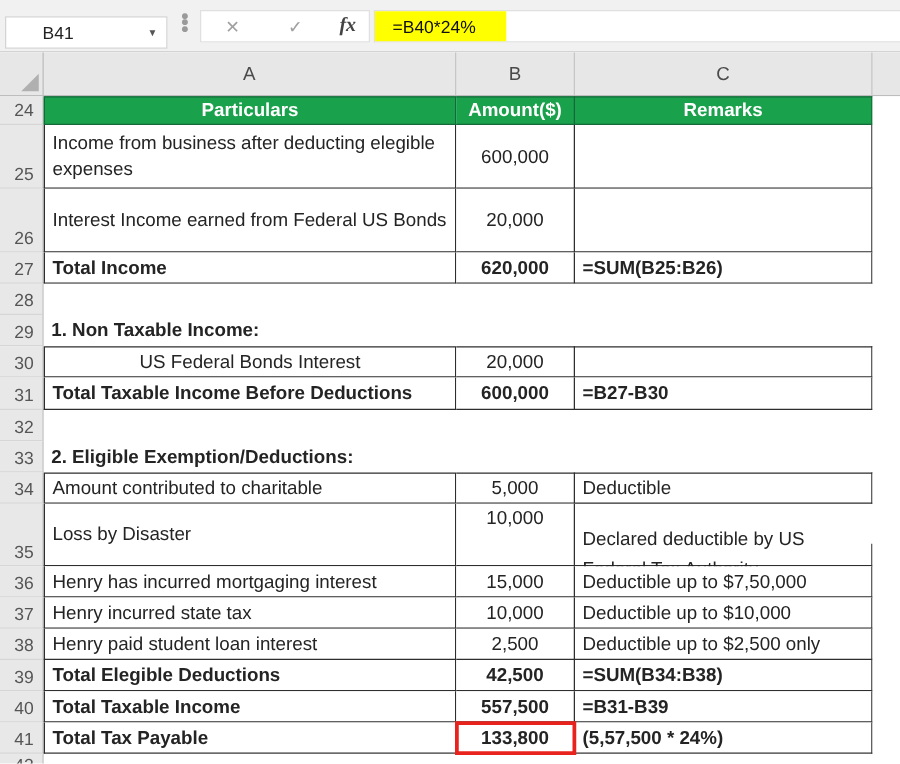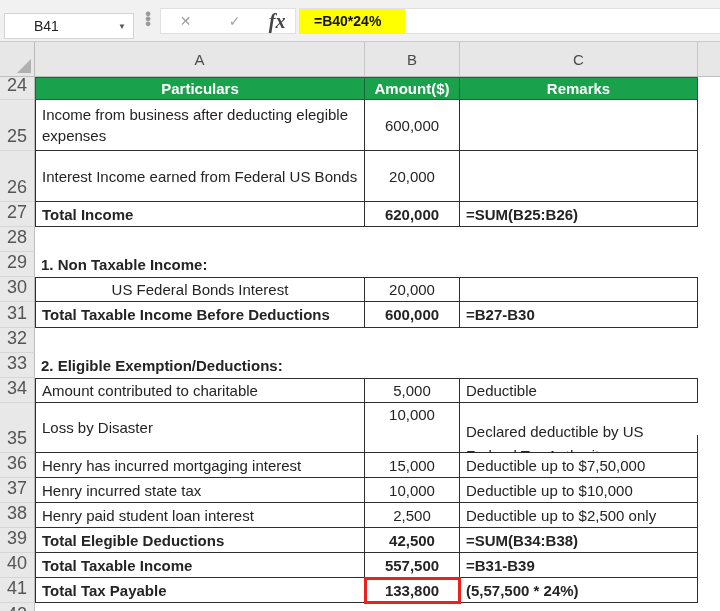--- a/index.html
+++ b/index.html
@@ -23,29 +23,29 @@
   .dots{
     position:absolute;left:144px;top:11px;width:8px;height:22px;
     color:#9a9a9a;font-size:11px;line-height:5px;text-align:center;
   }
   .fx-box{
     position:absolute;left:160px;top:8px;width:136px;height:26px;
     background:#fff;border:1px solid #e0e0e0;box-sizing:border-box;
     display:flex;align-items:center;justify-content:space-around;
   }
   .fx-box .ic{color:#a0a0a0;font-size:14px;width:30px;text-align:center;}
-  .fx-box .fx{color:#444;font-size:20px;font-style:italic;font-family:"Liberation Serif",serif;font-weight:bold;}
+  .fx-box .fx{color:#444;font-size:16px;font-style:italic;font-family:"Liberation Serif",serif;font-weight:bold;}
   .formula-area{
     position:absolute;left:299px;top:8px;width:421px;height:26px;
     background:#fff;border:1px solid #e0e0e0;border-right:none;box-sizing:border-box;
     display:flex;align-items:stretch;font-size:14px;color:#111;
   }
   .hl{
     background:#ffff00;display:flex;align-items:center;
-    padding:0 24px 0 14px;font-weight:bold;
+    padding:0 24px 0 14px;font-weight:normal;
   }
   
   .sheet{position:relative;width:720px;height:569px;background:#fff;}
   .colhead{display:flex;height:35px;background:#e7e7e7;border-bottom:1px solid #bdbdbd;box-sizing:border-box;}
   .colhead .corner{
     width:35px;box-sizing:border-box;border-right:1px solid #bdbdbd;position:relative;
   }
   .corner .tri{
     position:absolute;right:3px;bottom:3px;width:0;height:0;
     border-left:14px solid transparent;border-bottom:14px solid #b0b0b0;
@@ -58,21 +58,21 @@
   .colhead .cha{width:330px;}
   .colhead .chb{width:95px;}
   .colhead .chc{width:238px;}
   .colhead .chfill{flex:1;border-right:none;}
   
   .row{display:flex;width:720px;box-sizing:border-box;}
   .rn{
     width:35px;background:#e8e8e8;box-sizing:border-box;
     border-right:1px solid #bdbdbd;border-bottom:1px solid #d6d6d6;
     display:flex;align-items:flex-end;justify-content:flex-end;
-    padding:0 7px 3px 0;font-size:18px;color:#555;
+    padding:0 7px 3px 0;font-size:14px;color:#555;
   }
   .cell{box-sizing:border-box;font-size:15px;display:flex;align-items:center;background:#fff;}
   .ca{width:330px;padding-left:6px;}
   .cb{width:95px;justify-content:center;text-align:center;padding-left:0;}
   .cc{width:238px;padding-left:6px;}
   .fill{flex:1;background:#fff;}
   
   .t{border-right:1.5px solid #2e2e2e;border-bottom:1.5px solid #2e2e2e;}
   .lb{border-left:1.5px solid #2e2e2e;}
   .st{border-top:1.5px solid #2e2e2e;}

